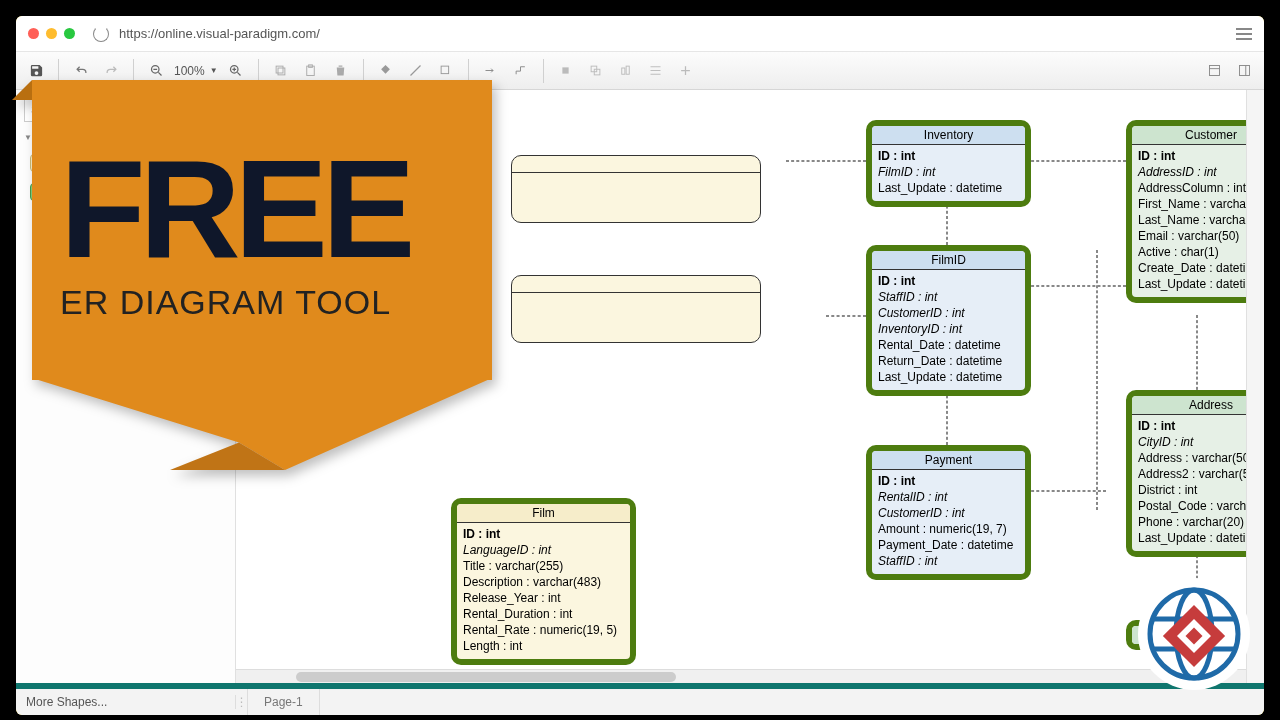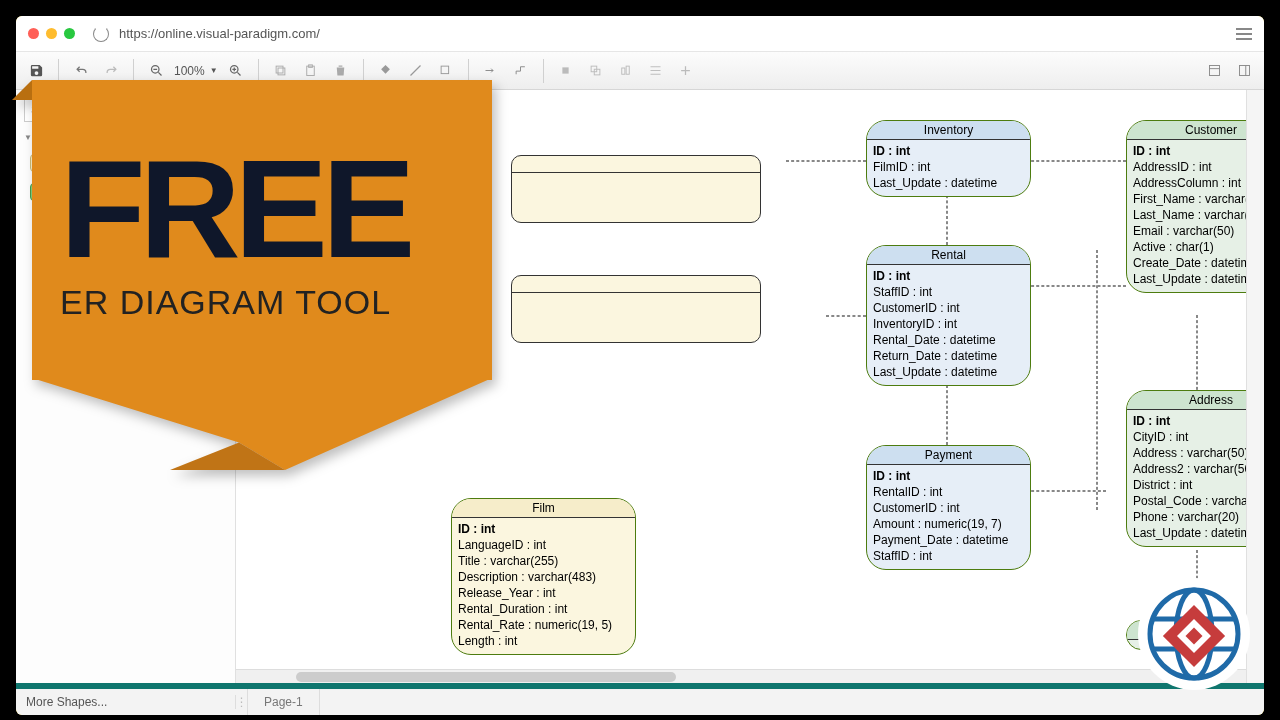--- a/index.html
+++ b/index.html
@@ -25,26 +25,26 @@
   .side-cat::before{content:"▼";font-size:8px;color:#888}
   .side-shape{width:44px;height:18px;border-radius:4px;margin:4px 6px;display:inline-block}
   .canvas{flex:1;position:relative;background:#fff;overflow:hidden}
   .right-col{width:18px;background:#f5f5f5;border-left:1px solid #e0e0e0}
   .statusbar{position:absolute;left:0;right:0;bottom:0;height:32px;background:#f3f3f3;border-top:6px solid #0f766e;display:flex;align-items:center;font-size:12px;color:#555}
   .statusbar .more{padding:0 10px;width:220px;border-right:1px solid #ddd}
   .page-tab{padding:0 16px;height:100%;display:flex;align-items:center;border-right:1px solid #ddd;color:#777}
   .drag-handle{width:12px;height:100%;display:flex;align-items:center;justify-content:center;color:#bbb;border-right:1px solid #ddd}
 
   
-  .entity{position:absolute;border:1px solid #4d7c0f;border-radius:20px;font-size:12px;background:#fff;overflow:hidden;min-width:150px}
+  .entity{position:absolute;border:6px solid #4d7c0f;border-radius:10px;font-size:12px;background:#fff;overflow:hidden;min-width:150px}
   .entity .hdr{text-align:center;font-size:12px;padding:2px 0;border-bottom:1px solid #333}
   .entity .body{padding:3px 6px 5px}
   .entity .row{white-space:nowrap;line-height:16px}
   .entity .pk{font-weight:bold}
-  .entity .fk{}
+  .entity .fk{font-style:italic}
   .blue .hdr{background:#cddff0}
   .blue{background:#e6eef7}
   .green .hdr{background:#cde4cf}
   .green{background:#e6f0e6}
   .yellow .hdr{background:#f6edca}
   .yellow{background:#fbf6df}
   .film-stub{position:absolute;border:1px solid #333;border-radius:10px;background:#fbf6df;height:68px}
   .film-stub::after{content:"";display:block;border-bottom:1px solid #333;margin-top:16px}
 
   
@@ -241,21 +241,21 @@
 
       <div class="entity blue" style="left:630px;top:30px;width:165px">
           <div class="hdr">Inventory</div>
           <div class="body">
             <div class="row pk">ID : int</div>
             <div class="row fk">FilmID : int</div>
             <div class="row">Last_Update : datetime</div>
           </div>
         </div>
       <div class="entity blue" style="left:630px;top:155px;width:165px">
-          <div class="hdr">Rental</div>
+          <div class="hdr">FilmID</div>
           <div class="body">
             <div class="row pk">ID : int</div>
             <div class="row fk">StaffID : int</div>
             <div class="row fk">CustomerID : int</div>
             <div class="row fk">InventoryID : int</div>
             <div class="row">Rental_Date : datetime</div>
             <div class="row">Return_Date : datetime</div>
             <div class="row">Last_Update : datetime</div>
           </div>
         </div>

